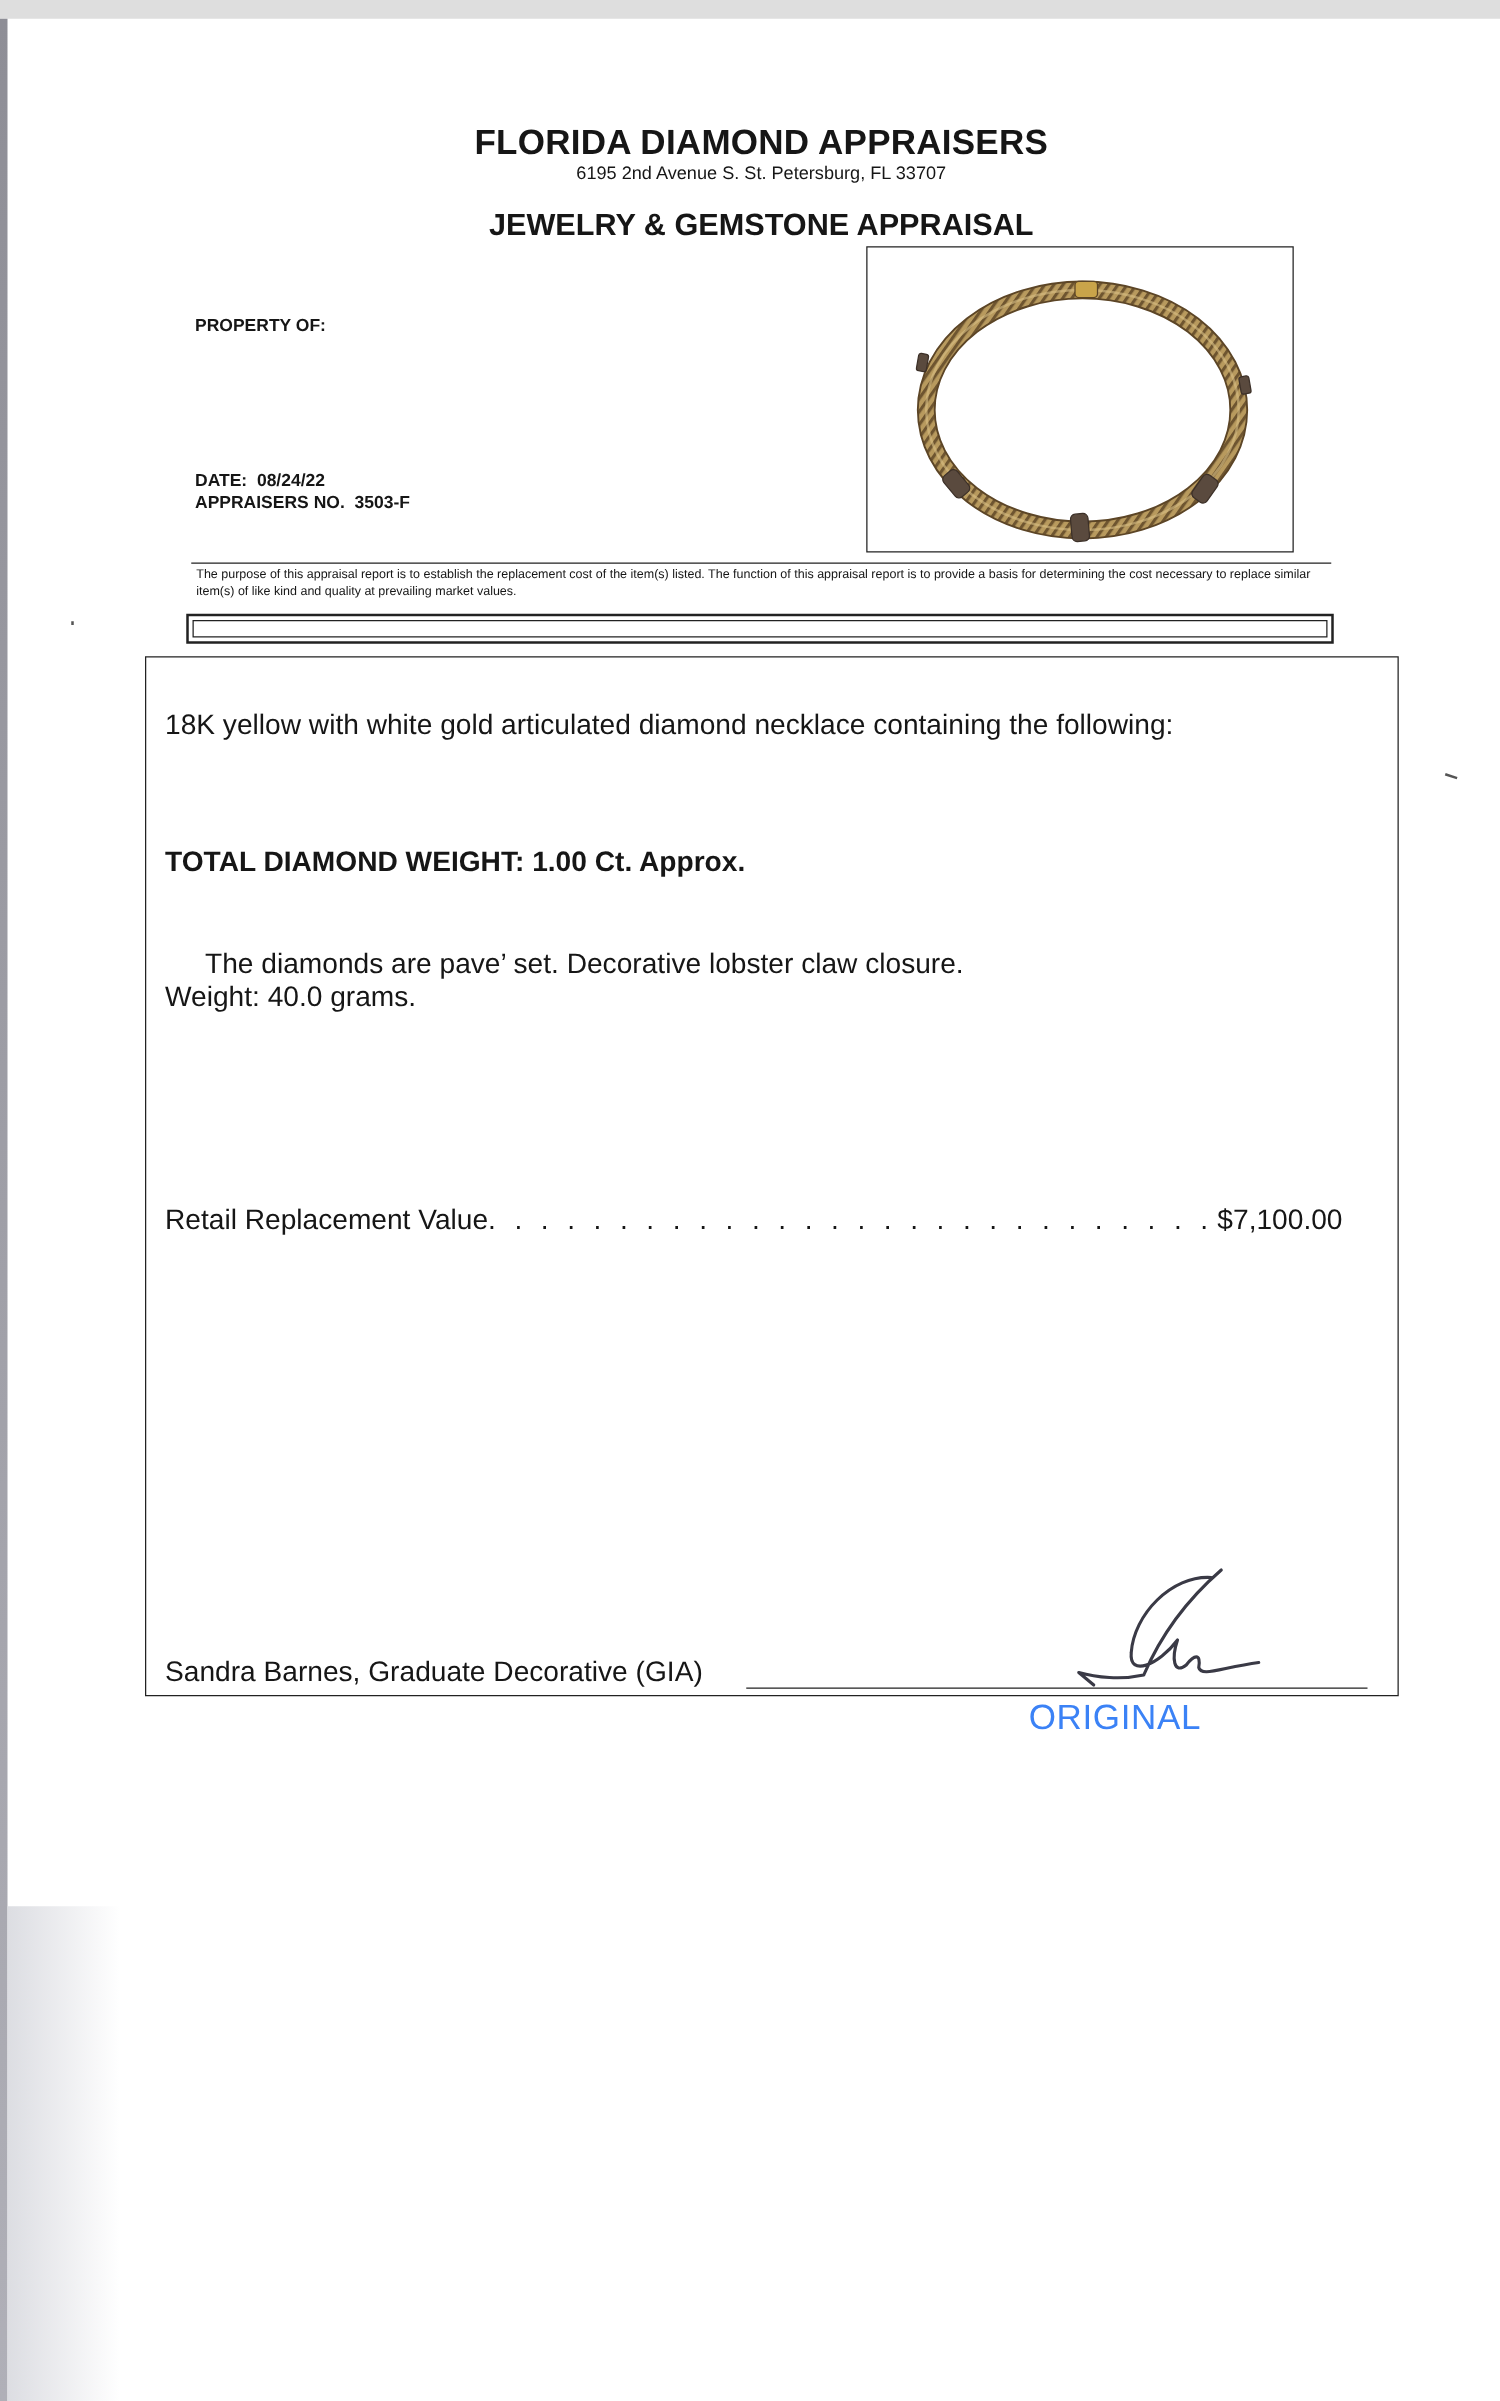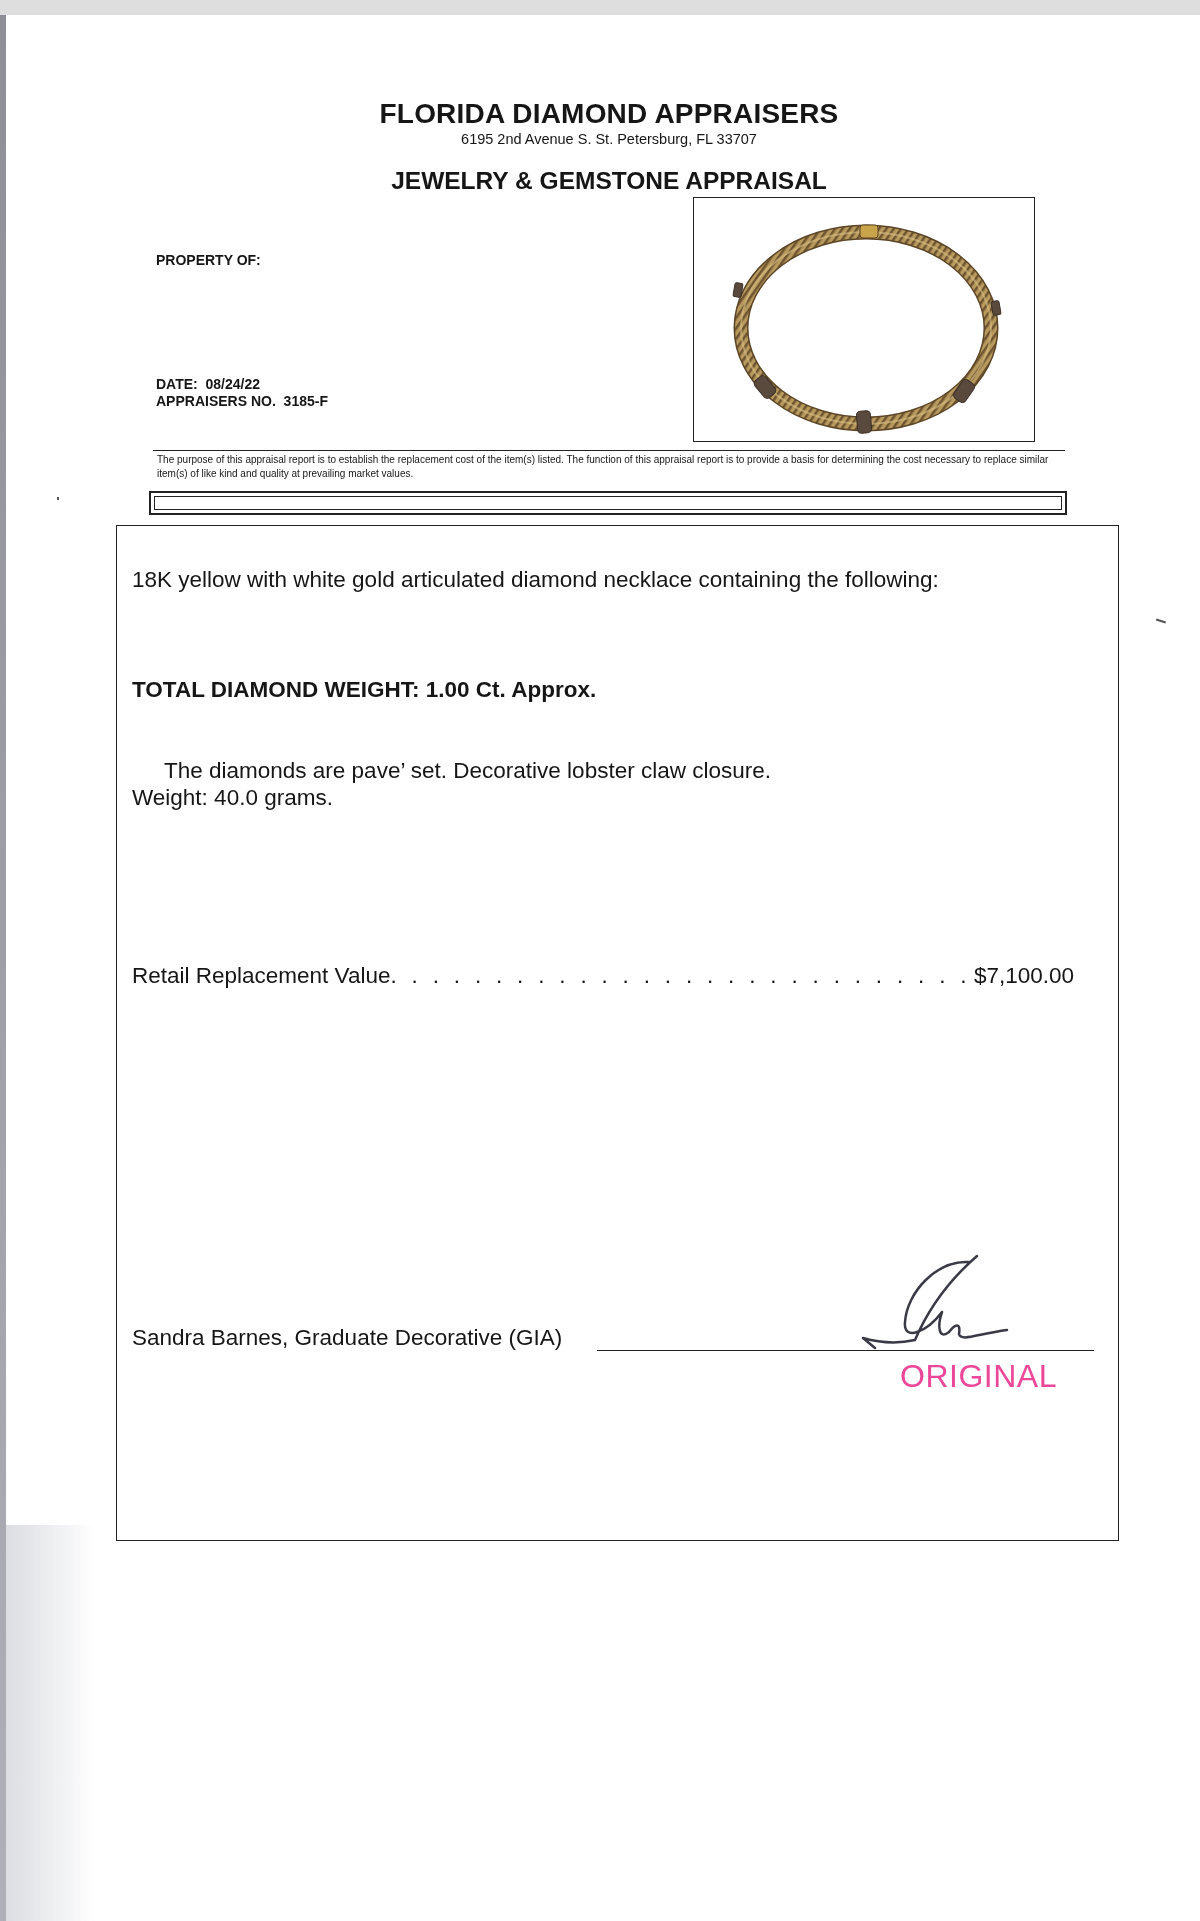--- a/index.html
+++ b/index.html
@@ -14,28 +14,28 @@
   .abs { position: absolute; white-space: nowrap; }
   .company { left: 0; width: 1218px; top: 98px; text-align: center; font-weight: bold; font-size: 28px; letter-spacing: 0.2px; }
   .address { left: 0; width: 1218px; top: 131px; text-align: center; font-size: 14.5px; }
   .doc-title { left: 0; width: 1218px; top: 167px; text-align: center; font-weight: bold; font-size: 24.5px; }
   .label { font-weight: bold; font-size: 14px; left: 156px; }
   .photo-box { position: absolute; left: 693px; top: 197px; width: 340px; height: 243px; border: 1.5px solid #222; background: #fff; overflow: hidden; }
   .rule { position: absolute; left: 153px; top: 450px; width: 912px; height: 0; border-top: 1.5px solid #222; }
   .fine-print { left: 157px; top: 453px; font-size: 10px; line-height: 14px; white-space: normal; width: 915px; }
   .double-box { position: absolute; left: 149px; top: 491px; width: 918px; height: 24px; border: 2px solid #222; box-sizing: border-box; }
   .double-box::after { content: ""; position: absolute; left: 3px; top: 3px; right: 3px; bottom: 3px; border: 1.5px solid #222; }
-  .main-box { position: absolute; left: 116px; top: 525px; width: 1003px; height: 1016px; border: 1.5px solid #222; box-sizing: border-box; }
+  .main-box { position: absolute; left: 116px; top: 525px; width: 1003px; height: 832px; border: 1.5px solid #222; box-sizing: border-box; }
   .body-text { position: absolute; left: 15px; font-size: 22.5px; line-height: 28px; white-space: nowrap; }
   .retail { position: absolute; left: 15px; top: 437px; width: 942px; font-size: 22.5px; display: flex; white-space: nowrap; align-items: flex-end; }
   .retail .dots { flex: 1; overflow: hidden; letter-spacing: 4.3px; }
   .sig-line { position: absolute; left: 15px; top: 799px; font-size: 22.5px; white-space: nowrap; }
   .sig-underline { position: absolute; left: 480px; top: 824px; width: 497px; border-top: 1.5px solid #222; }
   .signature { position: absolute; left: 740px; top: 726px; width: 170px; height: 100px; }
-  .stamp { left: 900px; top: 1358px; font-size: 32px; color: #ec4899; letter-spacing: 0.5px; }
+  .stamp { left: 823px; top: 1358px; font-size: 28px; color: #3b82f6; letter-spacing: 0.5px; }
   .speck { position: absolute; background: #555; }
 </style>
 </head>
 <body>
 
 <div class="top-band"></div>
 <div class="left-edge"></div>
 <div class="left-shadow"></div>
 
 <div class="abs company">FLORIDA DIAMOND APPRAISERS</div>
@@ -43,21 +43,21 @@
 <div class="abs doc-title">JEWELRY &amp; GEMSTONE APPRAISAL</div>
 
 <div class="abs label" style="top:252px;">PROPERTY OF:</div>
 
 <div class="abs label" style="top:376px;">
   <span>DATE:</span>&nbsp;
   <span>08/24/22</span>
 </div>
 <div class="abs label" style="top:393px;">
   <span>APPRAISERS NO.</span>&nbsp;
-  <span>3185-F</span>
+  <span>3503-F</span>
 </div>
 
 <div class="photo-box">
   <svg width="340" height="243" viewBox="0 0 340 243">
     <defs>
       <pattern id="twist" width="6" height="6" patternUnits="userSpaceOnUse" patternTransform="rotate(35)">
         <rect width="6" height="6" fill="#b89a5e"></rect>
         <rect width="2.5" height="6" fill="#6e5530"></rect>
       </pattern>
     </defs>

